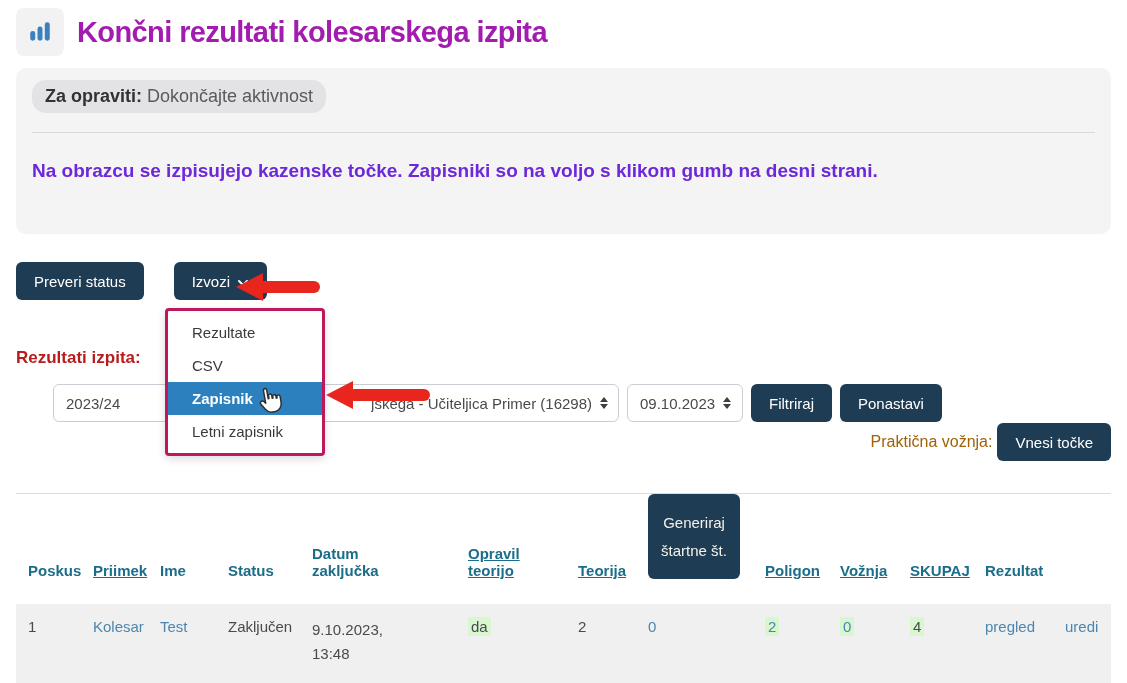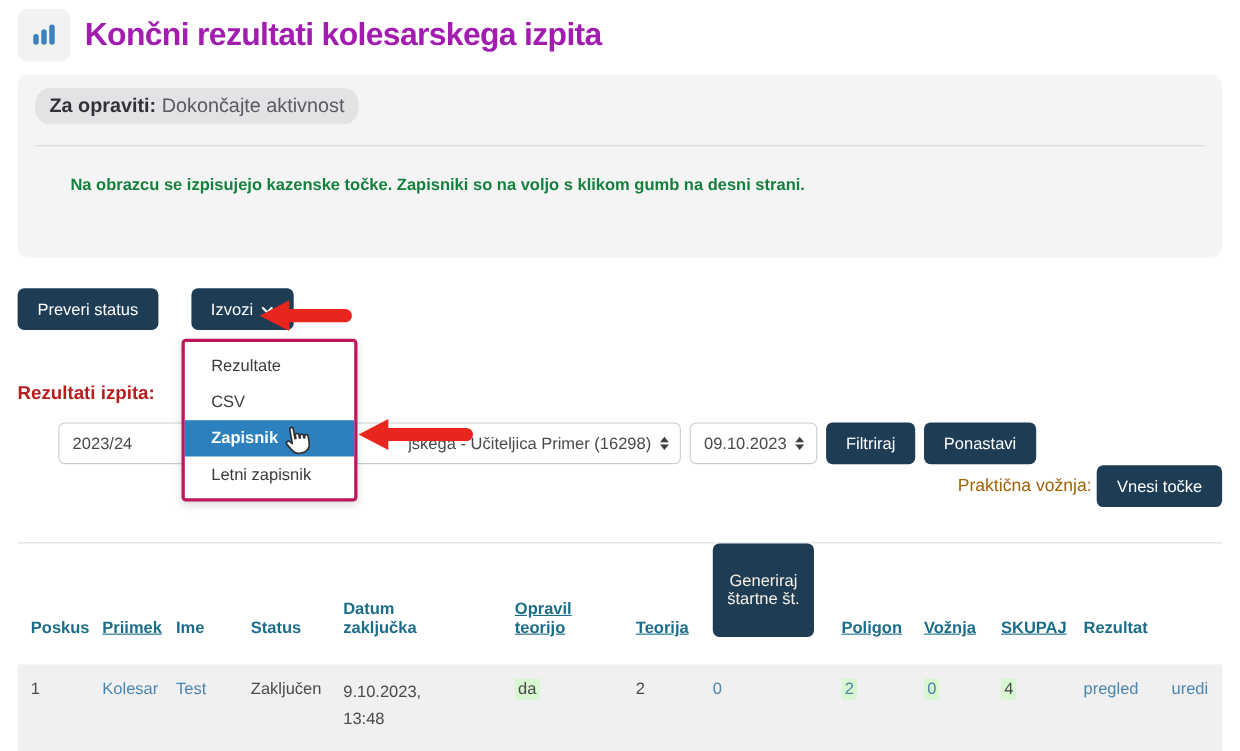--- a/index.html
+++ b/index.html
@@ -12,21 +12,21 @@
                  display: flex; align-items: center; justify-content: center; flex: 0 0 auto; }
   .page-title { font-size: 29px; font-weight: 700; color: #a21caf; letter-spacing: -0.6px; }
 
   
   .info-panel { margin: 12px 16px 0; height: 166px; background: #f4f4f5; border-radius: 10px;
                 padding: 12px 16px; }
   .todo-pill { display: inline-block; background: #e3e3e6; border-radius: 14px;
                padding: 6px 13px; font-size: 18px; color: #5a5a5e; text-align: right; }
   .todo-pill b { color: #323236; }
   .panel-divider { border: none; border-top: 1px solid #d8d8dd; margin: 19px 0 0; }
-  .panel-text { margin-top: 27px; font-size: 15px; font-weight: 700; color: #15803d; margin-left: 32px; }
+  .panel-text { margin-top: 27px; font-size: 19px; font-weight: 700; color: #6d28d9; }
 
   
   .btn-navy { display: inline-flex; align-items: center; justify-content: center; gap: 7px;
               background: #1f3c55; color: #fff; border: none; border-radius: 6px;
               font-family: "Liberation Sans", sans-serif;
               font-size: 15px; padding: 0 18px; height: 38px; cursor: pointer; }
   .actions-row { margin: 28px 16px 0; display: flex; align-items: center; }
   .actions-row .export-btn { margin-left: 30px; }
 
   
@@ -62,21 +62,21 @@
   .table-divider { border: none; border-top: 1px solid #dcdcdf; margin: 33px 16px 0; }
   .grid-row { display: grid; margin: 0 16px; padding-left: 12px;
               grid-template-columns: 65px 67px 68px 84px 156px 110px 70px 117px 75px 70px 75px 80px auto; }
   .thead { margin-top: 0; align-items: end; min-height: 95px; }
   .th { font-size: 15px; font-weight: 700; color: #1b6d89; padding-bottom: 10px; }
   .th.sortable .th-label { text-decoration: underline; cursor: pointer; }
   .th .wrap-narrow { display: block; width: 82px; }
   .th .wrap-xnarrow { display: block; width: 62px; }
   .generate-btn { width: 92px; min-height: 85px; border-radius: 6px; background: #1f3c55; color: #f6f1e7;
                   border: none; font-family: "Liberation Sans", sans-serif; font-size: 15px;
-                  line-height: 16px; cursor: pointer; align-self: end; margin-bottom: 0; padding: 8px 6px; }
+                  line-height: 28px; cursor: pointer; align-self: end; margin-bottom: 0; padding: 8px 6px; }
   .tbody-row { margin-top: 15px; background: #f0f0f1; height: 100px; align-items: start; }
   .td { font-size: 15px; color: #4a4a4e; padding-top: 14px; }
   .td .wrap-date { display: block; width: 92px; line-height: 24px; }
   a.cell-link { color: #4c86ae; text-decoration: none; cursor: pointer; }
   .hl-green { background: #d8f6d0; padding: 1px 3px; }
 </style>
 </head>
 <body>
 
 <div class="page-header">

